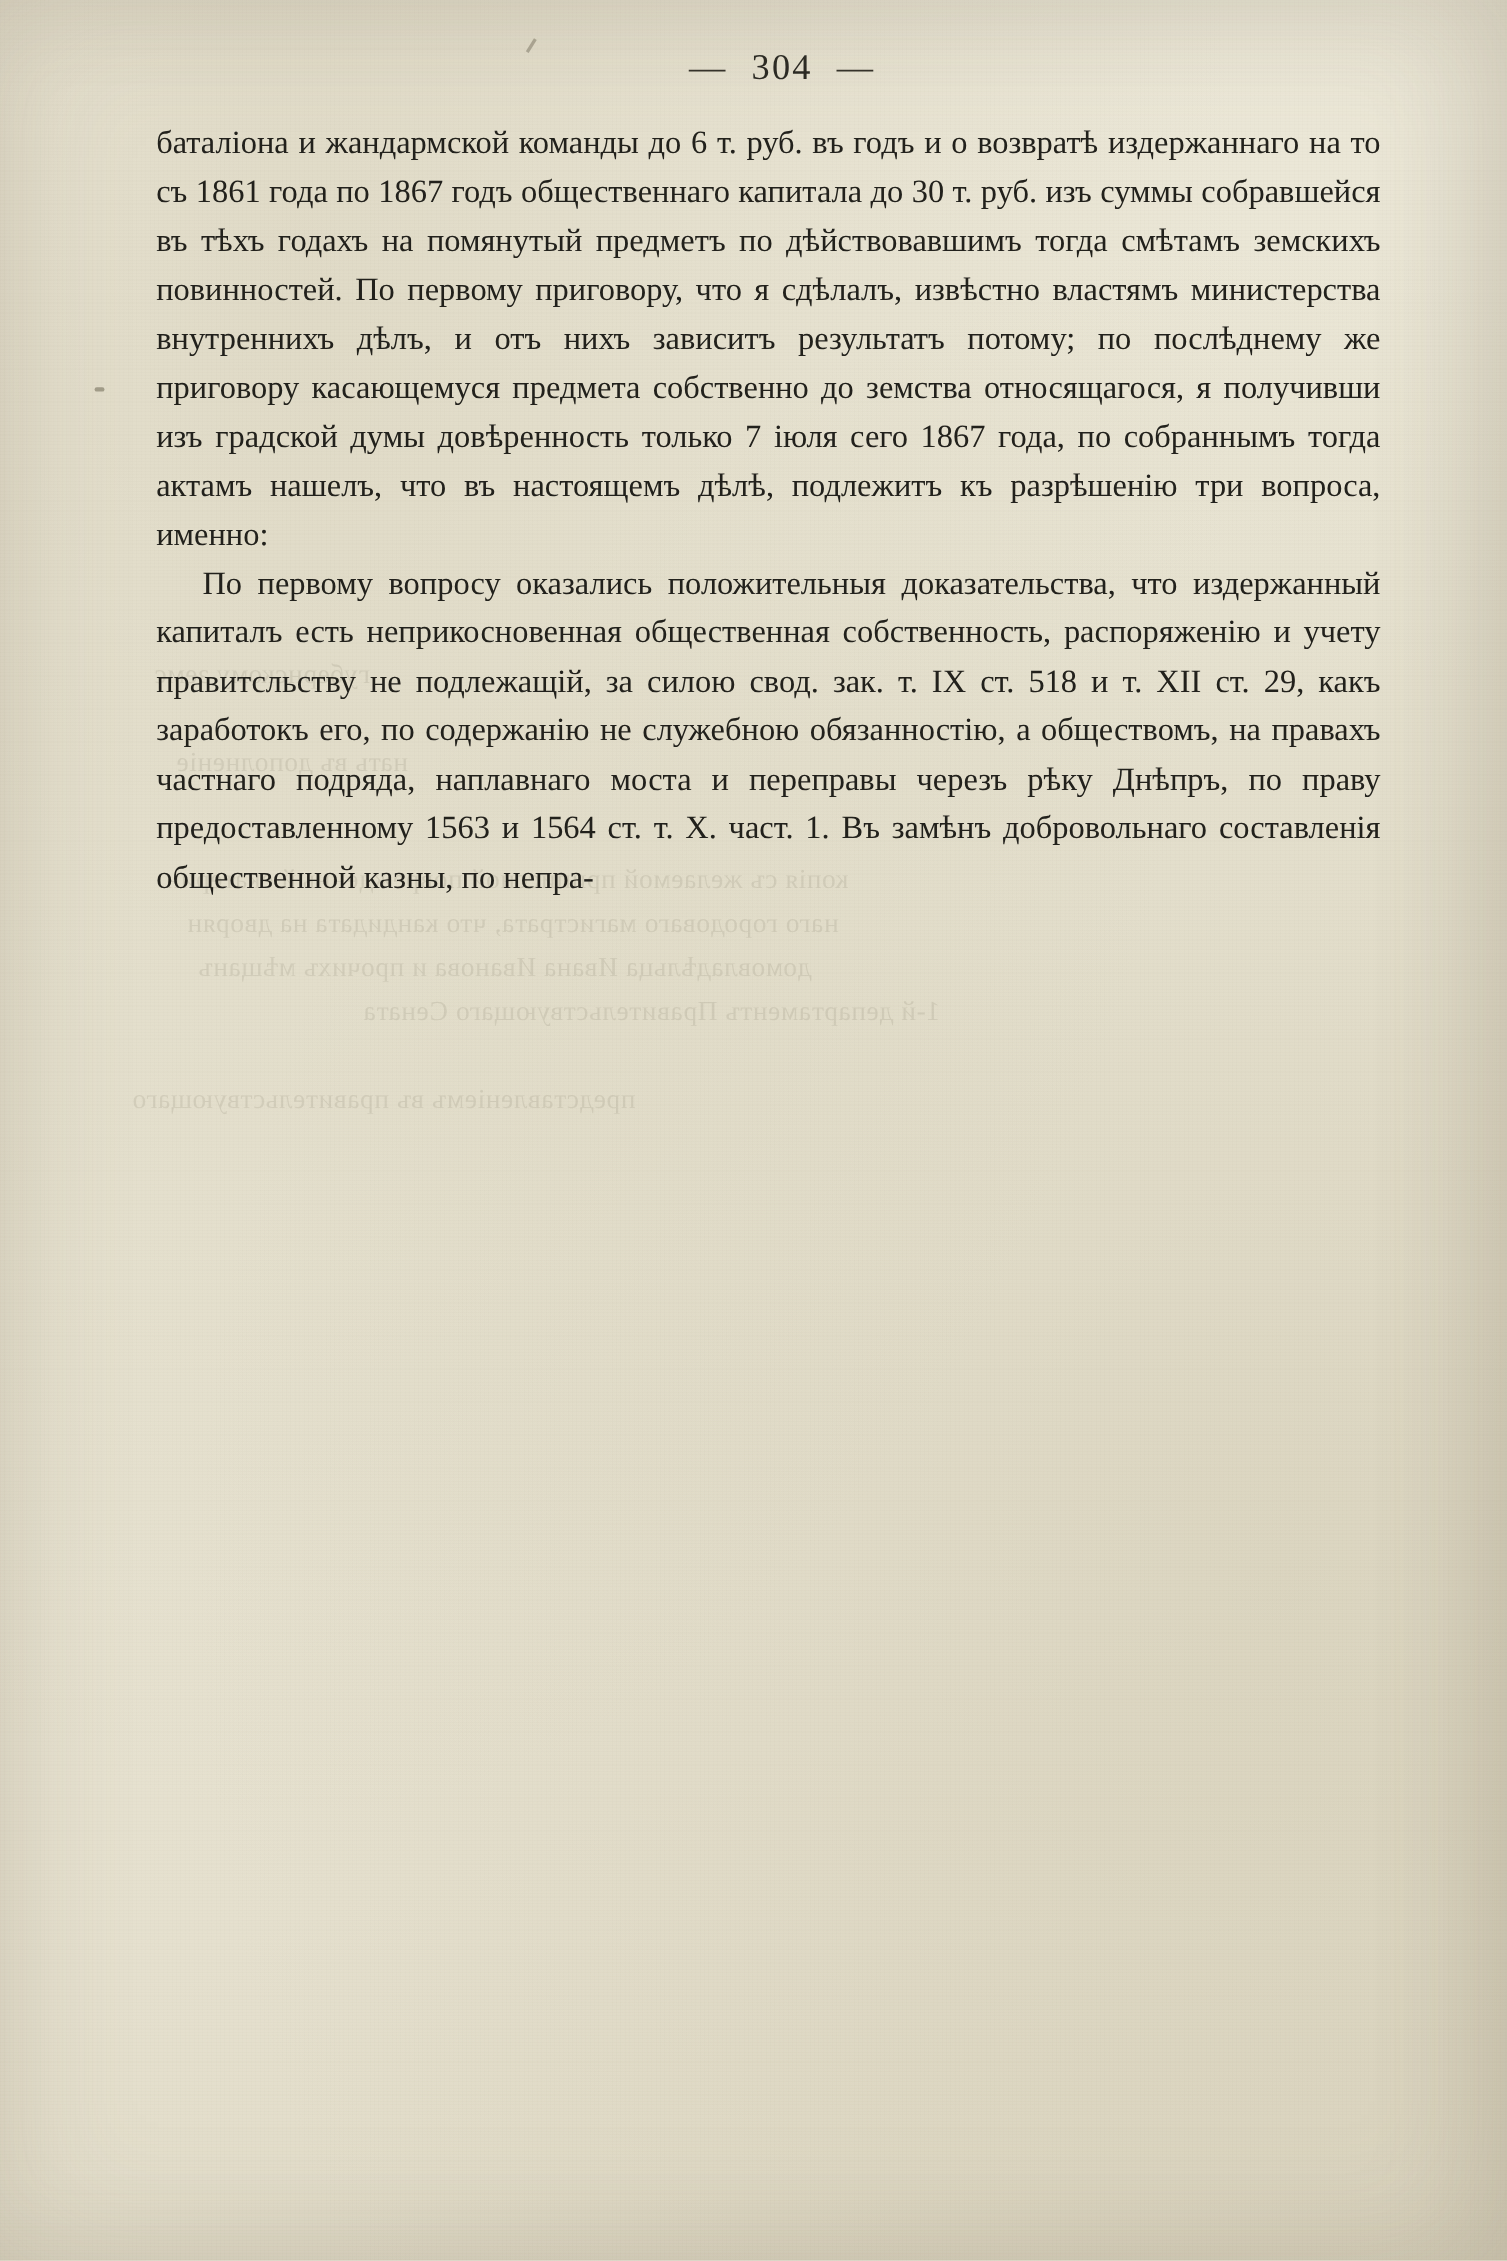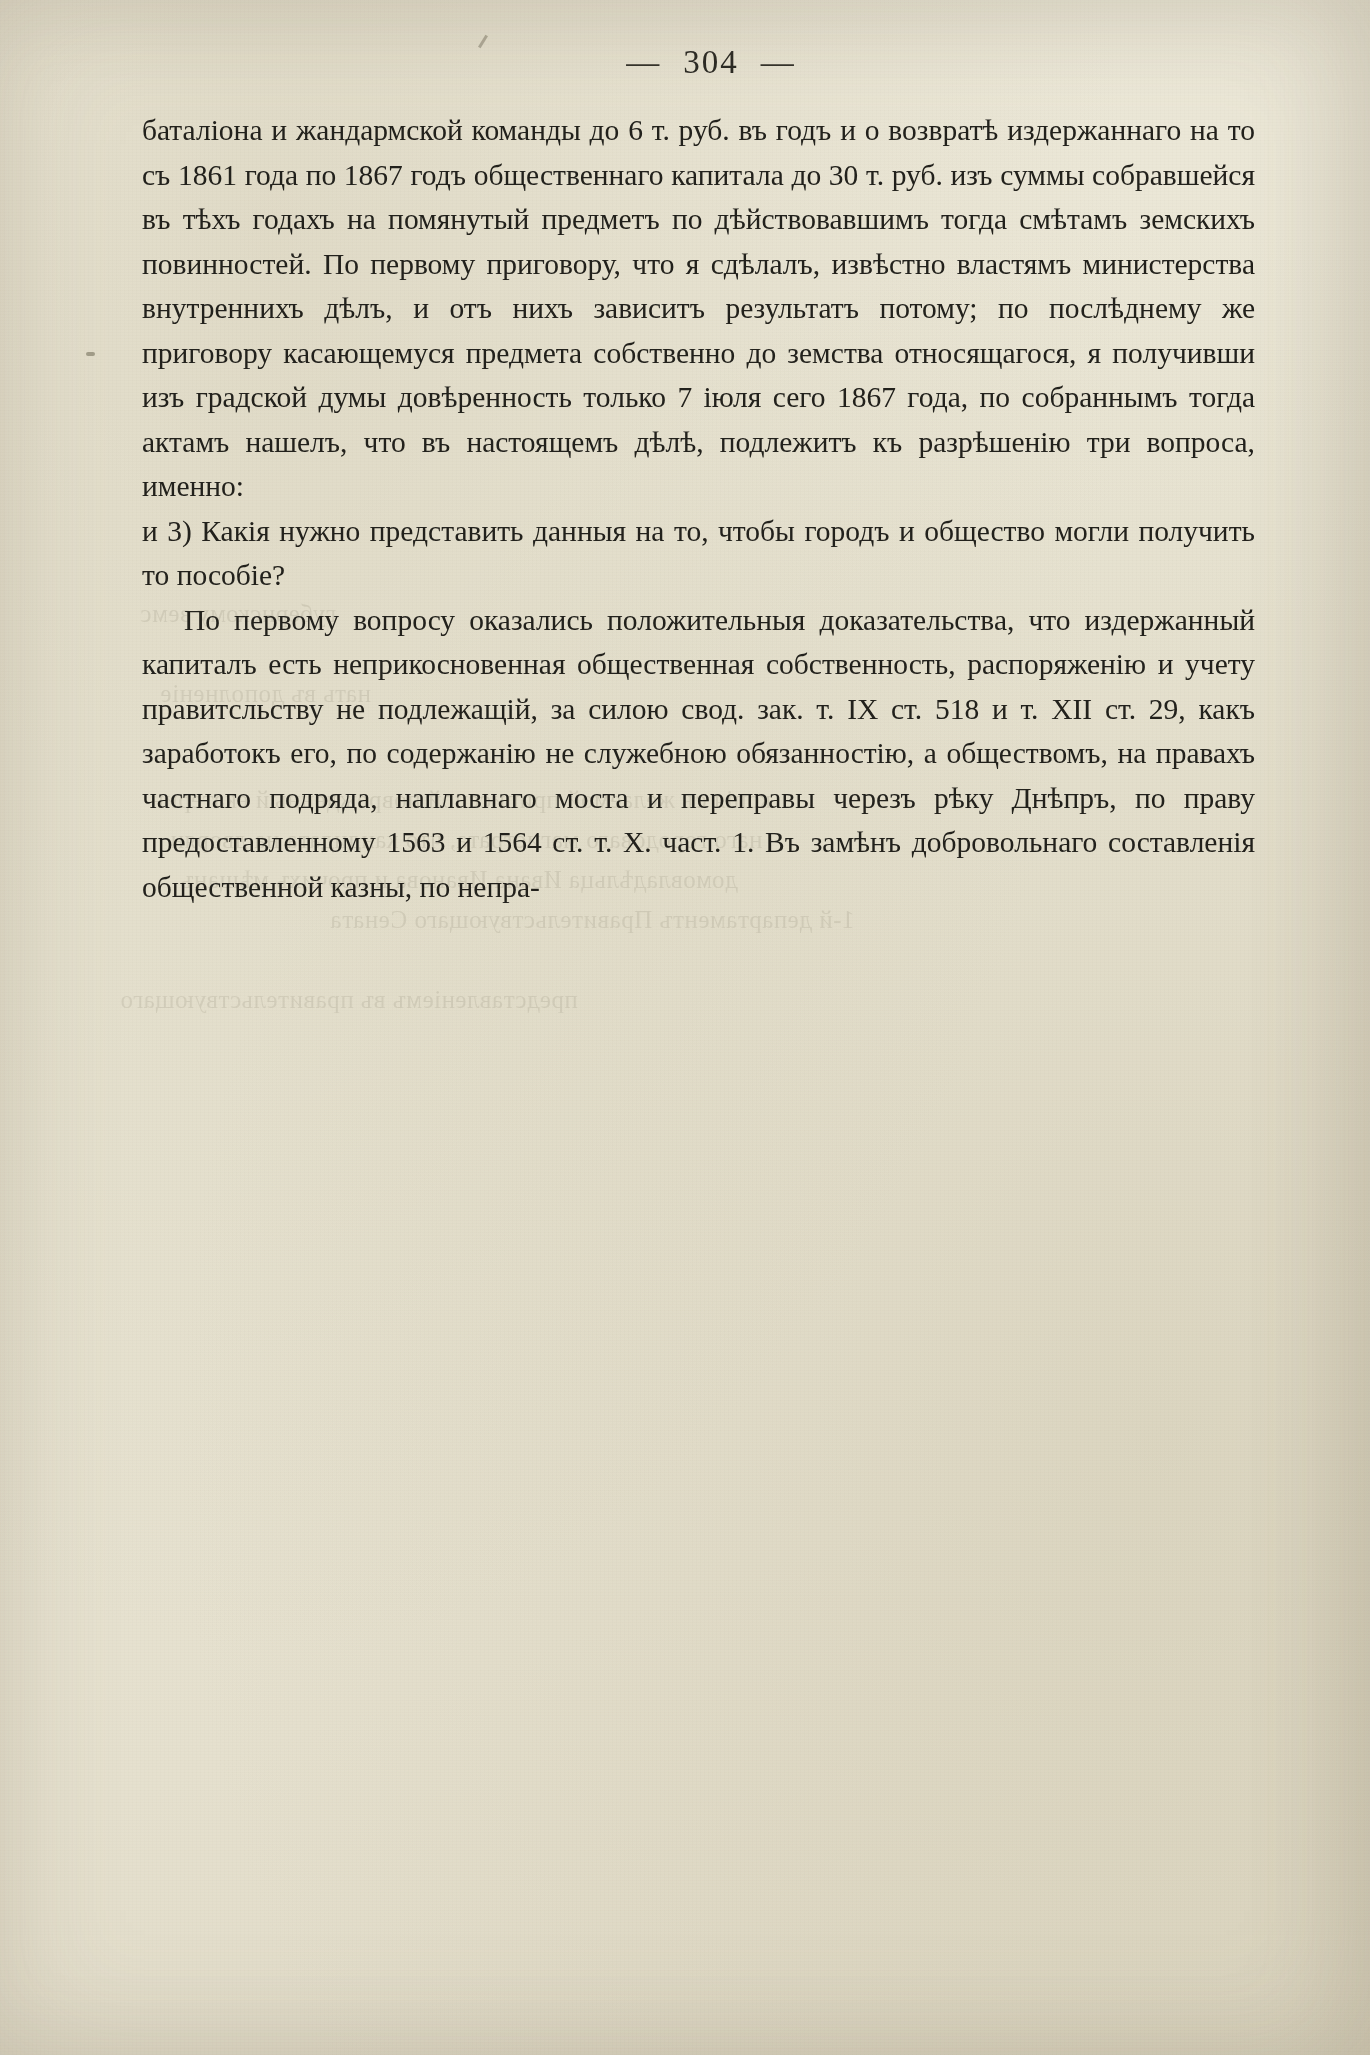--- a/index.html
+++ b/index.html
@@ -120,18 +120,17 @@
 
   <div class="folio">
     <span class="dash">—</span><span>304</span><span class="dash">—</span>
   </div>
 
   <div class="tick2"></div>
   <div class="tick"></div>
 
   <div class="body-text">
     <p>баталіона и жандармской команды до 6 т. руб. въ годъ и о возвратѣ издержаннаго на то съ 1861 года по 1867 годъ общественнаго капитала до 30 т. руб. изъ суммы собравшейся въ тѣхъ годахъ на помянутый предметъ по дѣйствовавшимъ тогда смѣтамъ земскихъ повинностей. По первому приговору, что я сдѣлалъ, извѣстно властямъ министерства внутреннихъ дѣлъ, и отъ нихъ зависитъ результатъ потому; по послѣднему же приговору касающемуся предмета собственно до земства относящагося, я получивши изъ градской думы довѣренность только 7 іюля сего 1867 года, по собраннымъ тогда актамъ нашелъ, что въ настоящемъ дѣлѣ, подлежитъ къ разрѣшенію три вопроса, именно:</p>
-    <p>и 3) Какія нужно представить данныя на то, чтобы городъ и общество могли получить то пособіе?</p>
     <p class="indent">По первому вопросу оказались положительныя доказательства, что издержанный капиталъ есть неприкосновенная общественная собственность, распоряженію и учету правитсльству не подлежащій, за силою свод. зак. т. IX ст. 518 и т. XII ст. 29, какъ заработокъ его, по содержанію не служебною обязанностію, а обществомъ, на правахъ частнаго подряда, наплавнаго моста и переправы черезъ рѣку Днѣпръ, по праву предоставленному 1563 и 1564 ст. т. X. част. 1. Въ замѣнъ добровольнаго составленія общественной казны, по непра-</p>
   </div>
 
   <div class="edge-shadow"></div>
 </div>
 
 </body></html>

